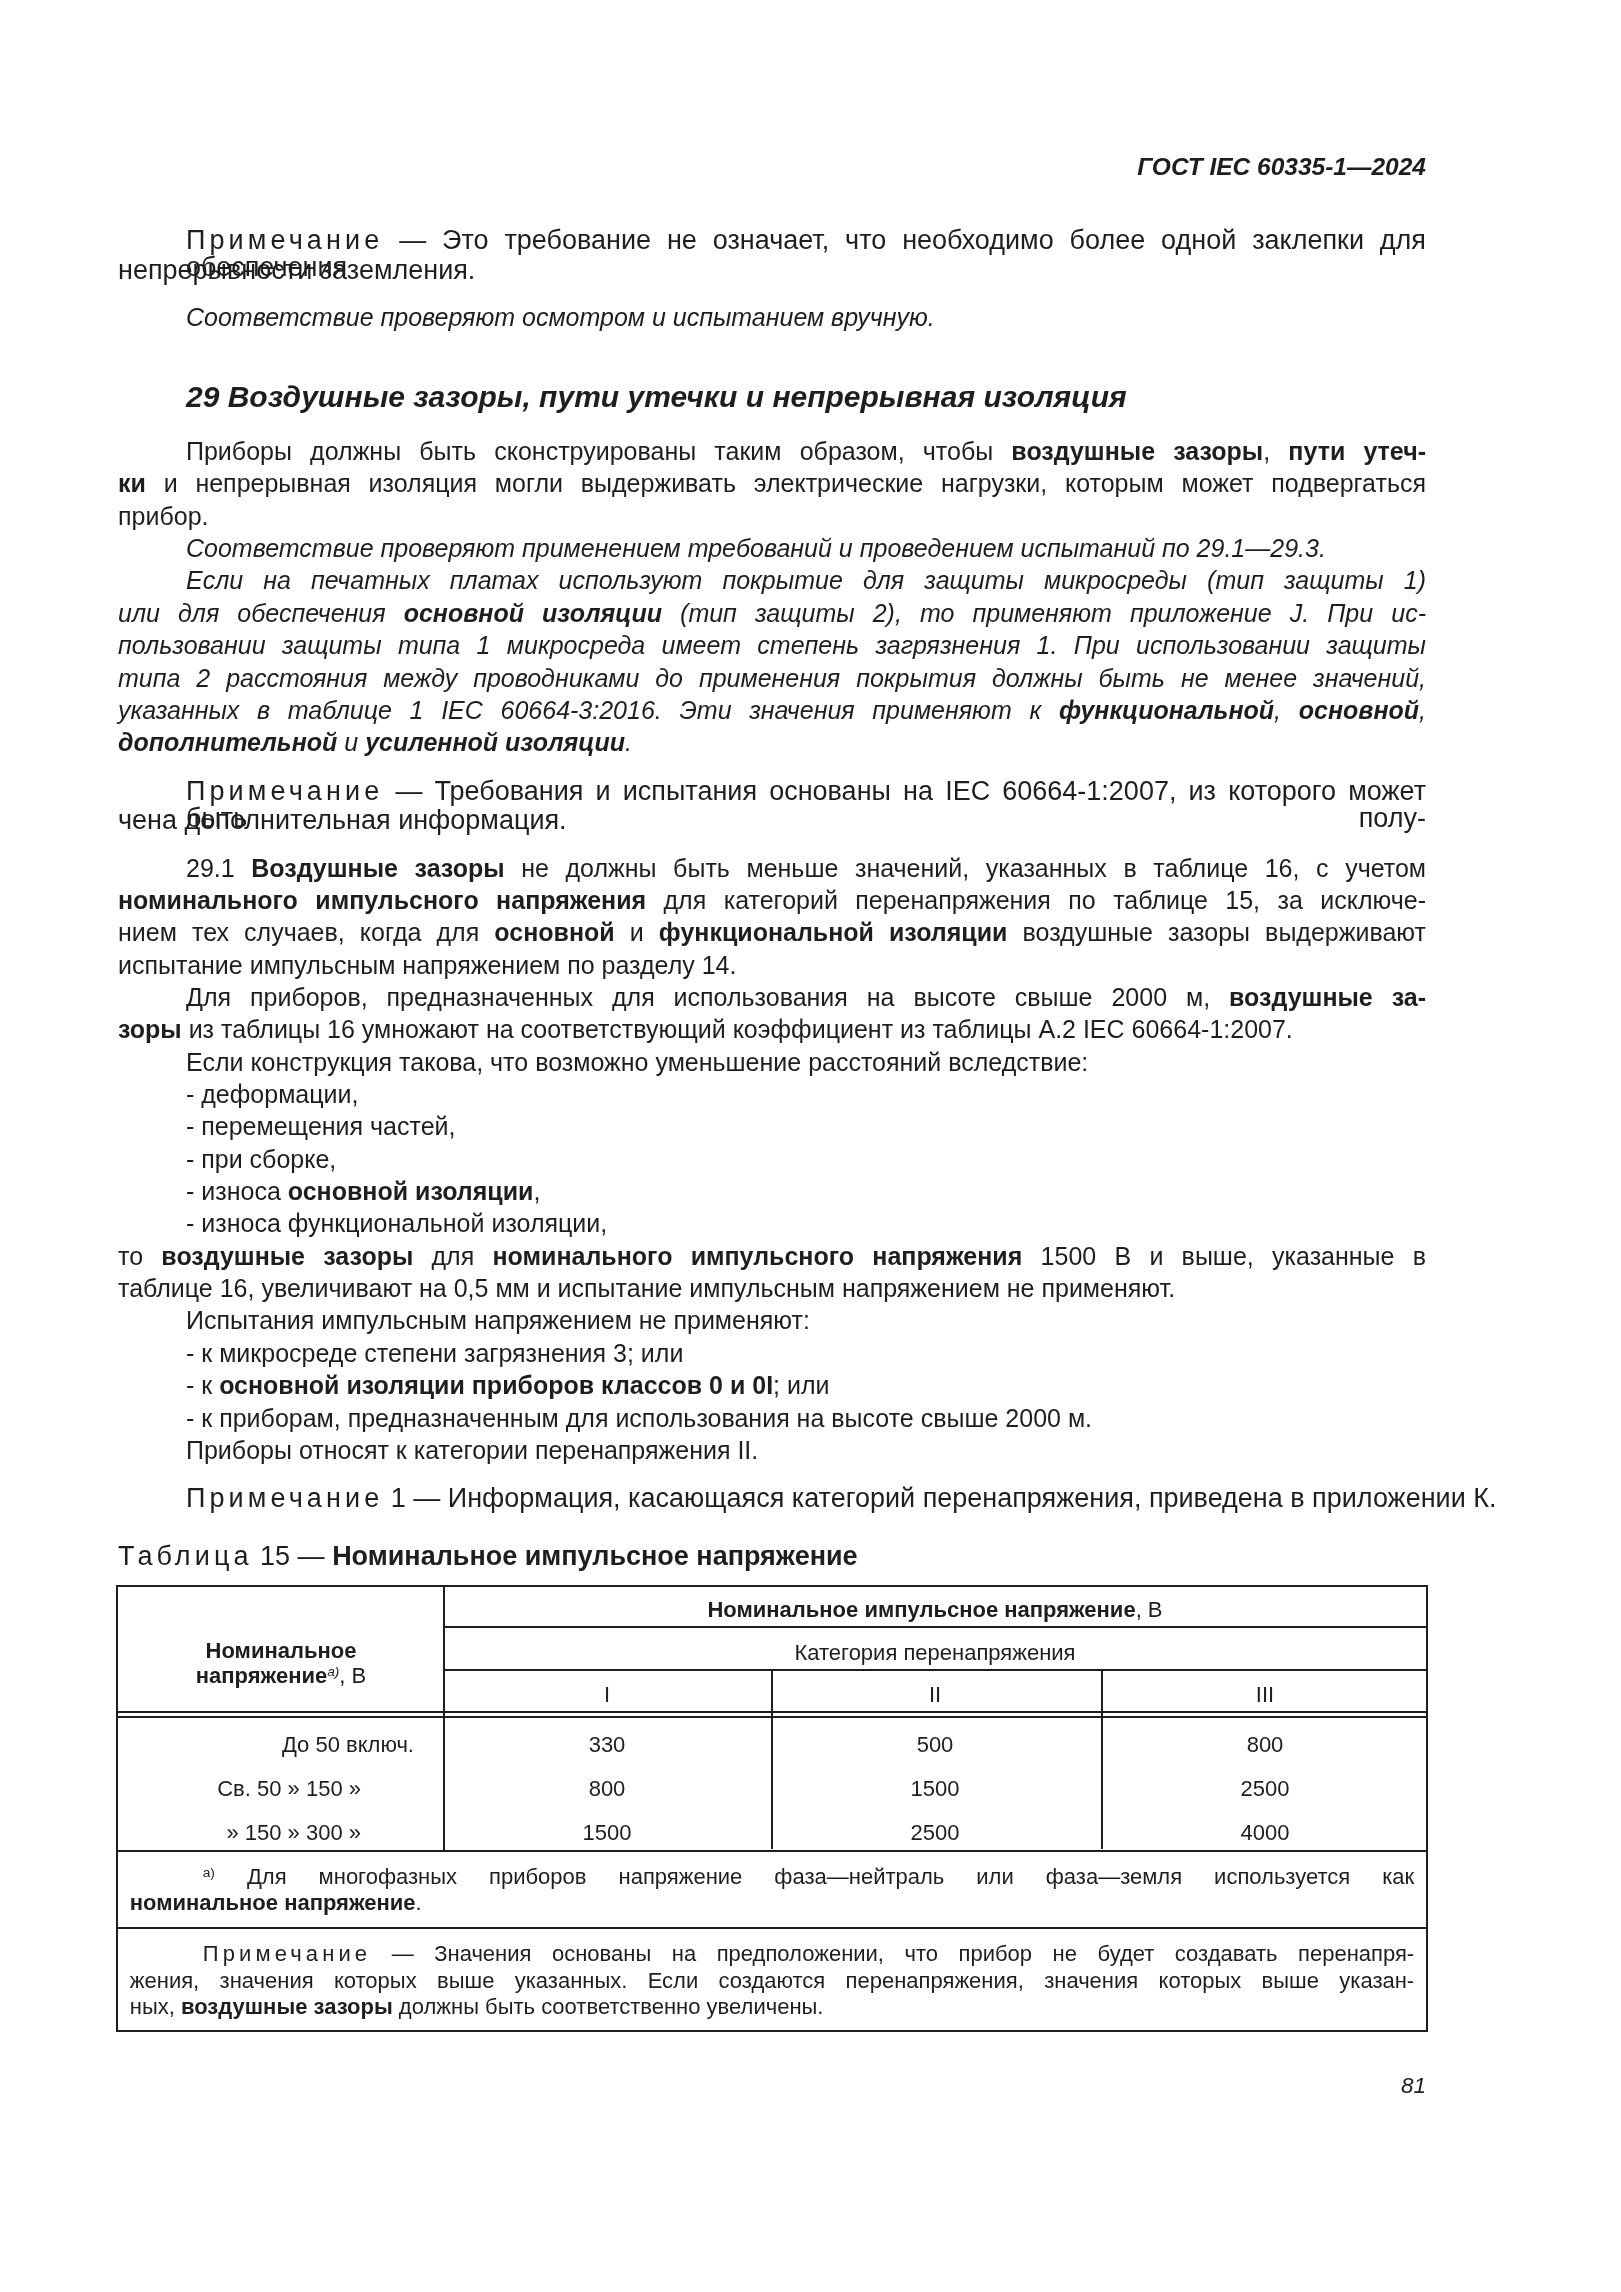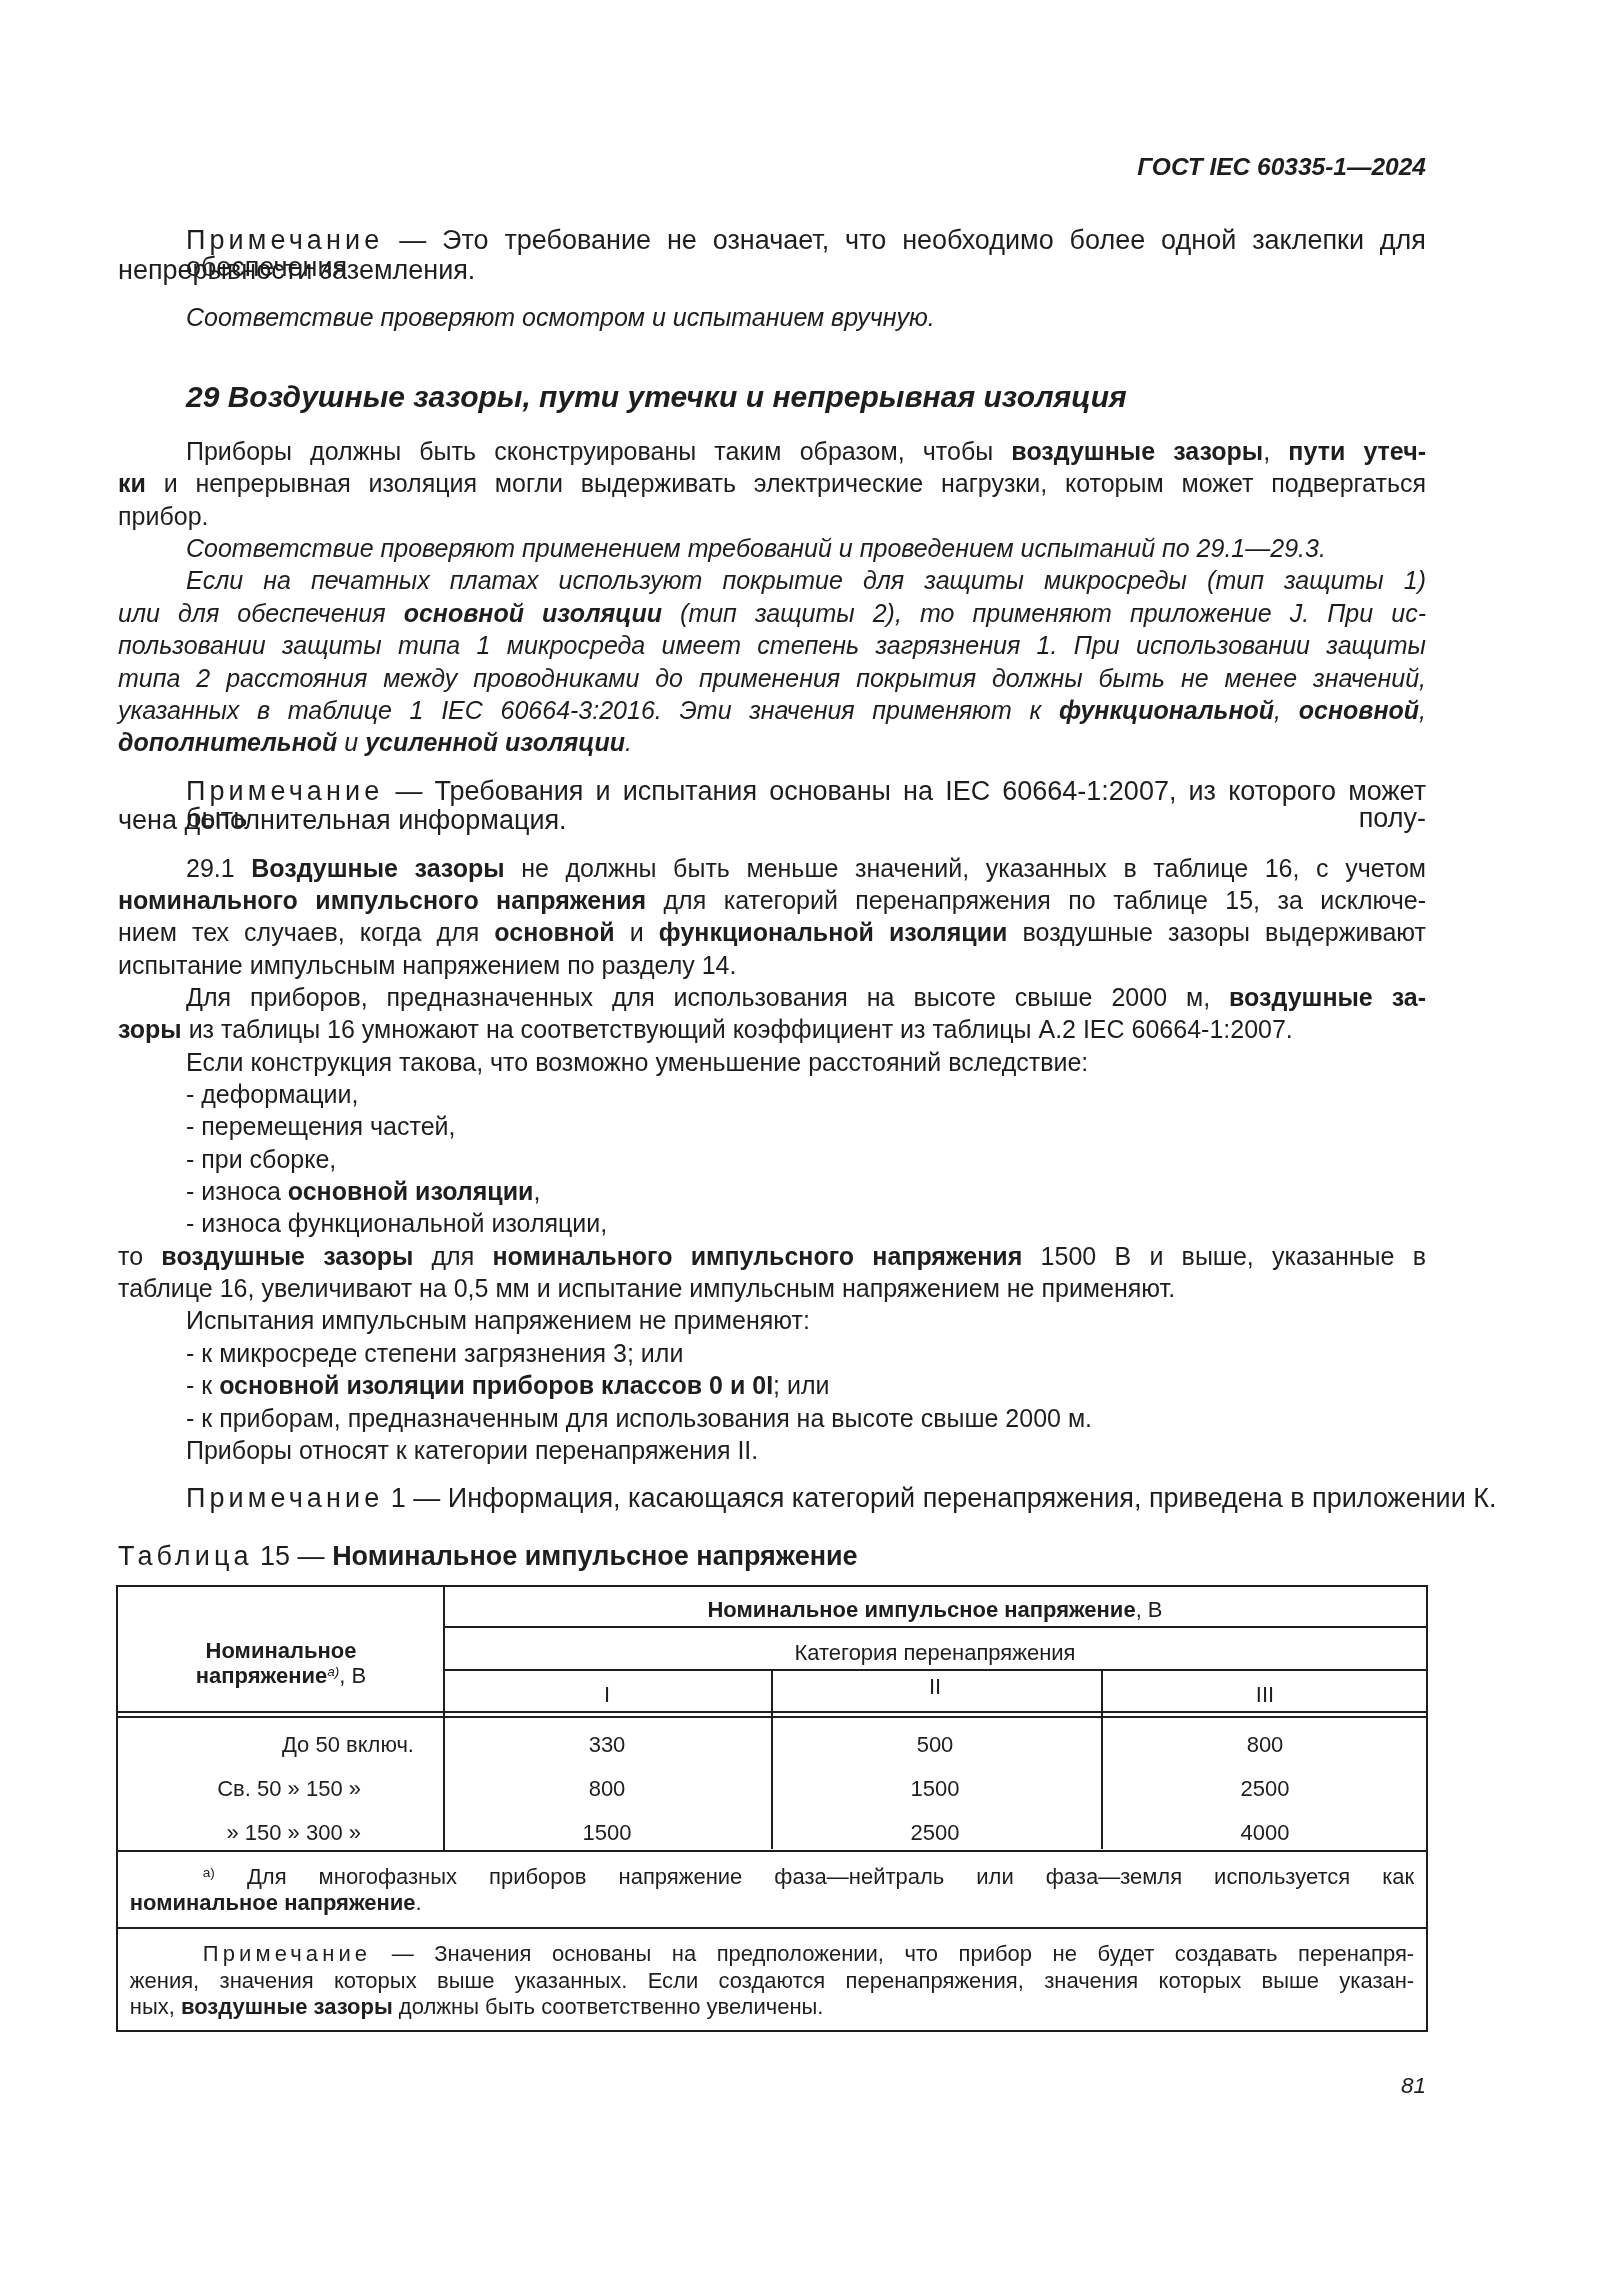--- a/index.html
+++ b/index.html
@@ -79,21 +79,21 @@
   <div class="hline" style="left:0; right:0; top:340px;"></div>
   <div class="vline" style="left:325px; top:0; height:263px;"></div>
   <div class="vline" style="left:653px; top:82px; height:180px;"></div>
   <div class="vline" style="left:983px; top:82px; height:180px;"></div>
 
   <div class="cell-text" style="left:163px; top:51px;"><span><span class="b">Номинальное</span></span></div>
   <div class="cell-text" style="left:163px; top:76px;"><span><span class="b">напряжение</span><span class="sup i">а)</span><span>, В</span></span></div>
   <div class="cell-text" style="left:817px; top:9.8px;"><span><span class="b">Номинальное импульсное напряжение</span><span>, В</span></span></div>
   <div class="cell-text" style="left:817px; top:53px;">Категория перенапряжения</div>
   <div class="cell-text" style="left:489px; top:95px;">I</div>
-  <div class="cell-text" style="left:817px; top:87px;">II</div>
+  <div class="cell-text" style="left:817px; top:95px;">II</div>
   <div class="cell-text" style="left:1147px; top:95px;">III</div>
 
   <div id="t-rows">
       <div class="cell-text r" style="right: 1012px; top: 145px;">До 50 включ.</div>
       <div class="cell-text" style="left: 489px; top: 145px;">330</div>
       <div class="cell-text" style="left: 817px; top: 145px;">500</div>
       <div class="cell-text" style="left: 1147px; top: 145px;">800</div>
       <div class="cell-text r" style="right: 1065px; top: 189px;">Св. 50 » 150 »</div>
       <div class="cell-text" style="left: 489px; top: 189px;">800</div>
       <div class="cell-text" style="left: 817px; top: 189px;">1500</div>

